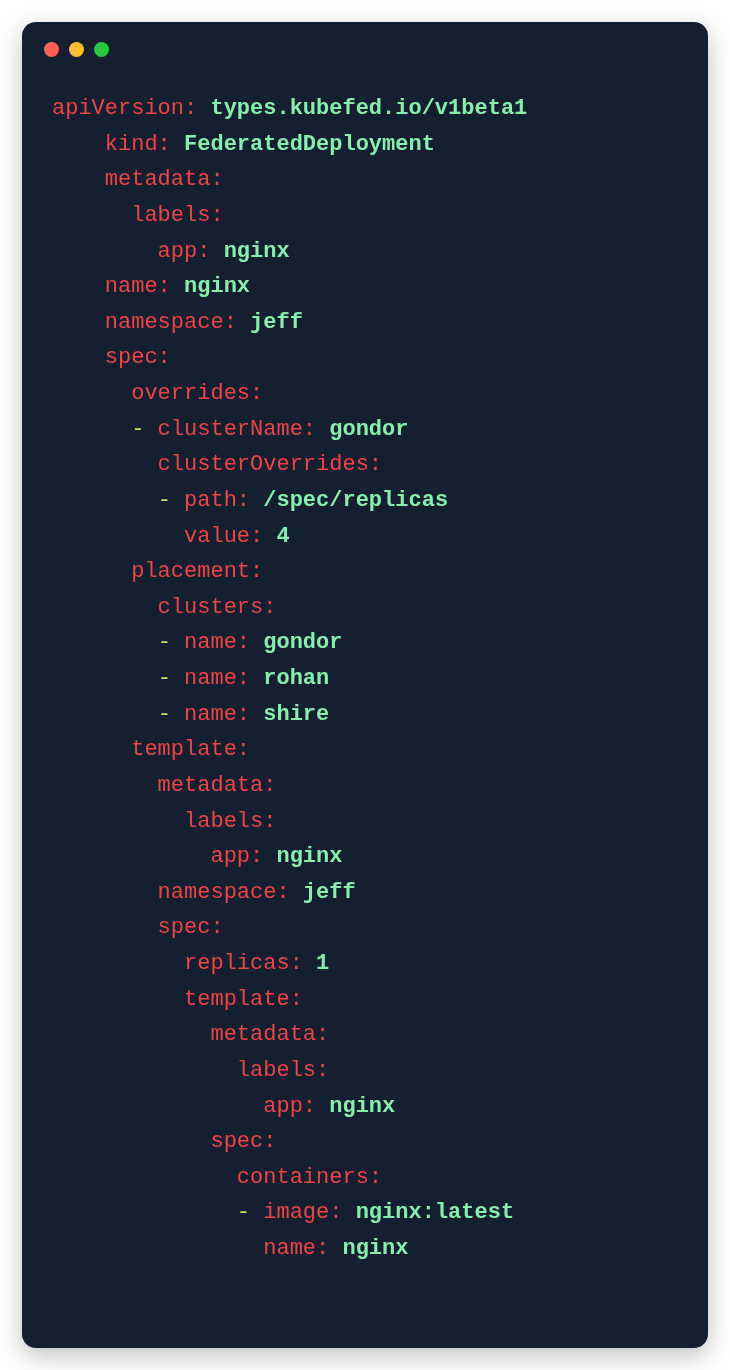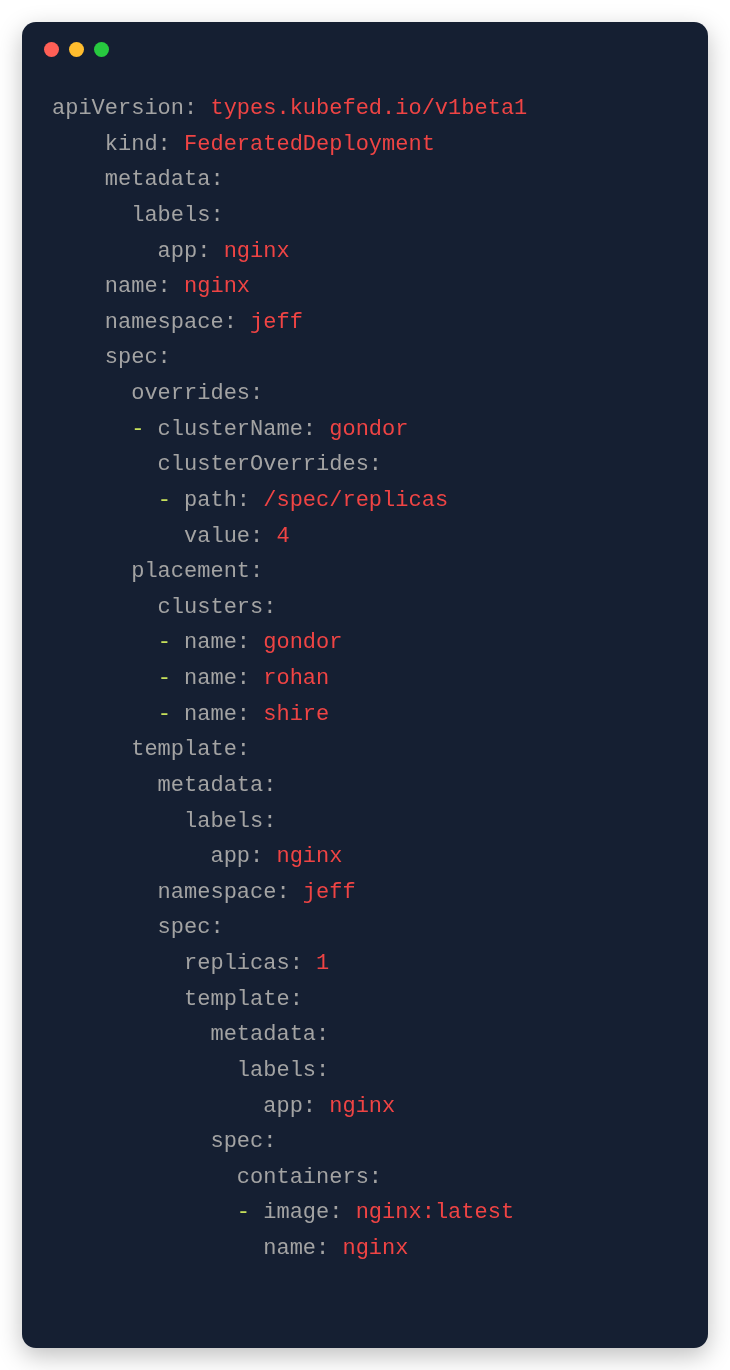--- a/index.html
+++ b/index.html
@@ -34,22 +34,22 @@
   .dot.red { background: #ff5f56; }
   .dot.yellow { background: #ffbd2e; }
   .dot.green { background: #27c93f; }
   .code {
     padding: 34px 22px 22px 30px;
     font-size: 22px;
     line-height: 1.62;
     white-space: pre;
     color: #e9e9e9;
   }
-  .key { color: #a3a3a3; }
-  .val { color: #ef4444; }
+  .key { color: #ef4444; }
+  .val { color: #86efac; font-weight: bold; }
   .dash { color: #c7e15b; }
 </style>
 </head>
 <body>
 
 <div class="window">
   <div class="titlebar">
     <div class="dot red"></div>
     <div class="dot yellow"></div>
     <div class="dot green"></div>

